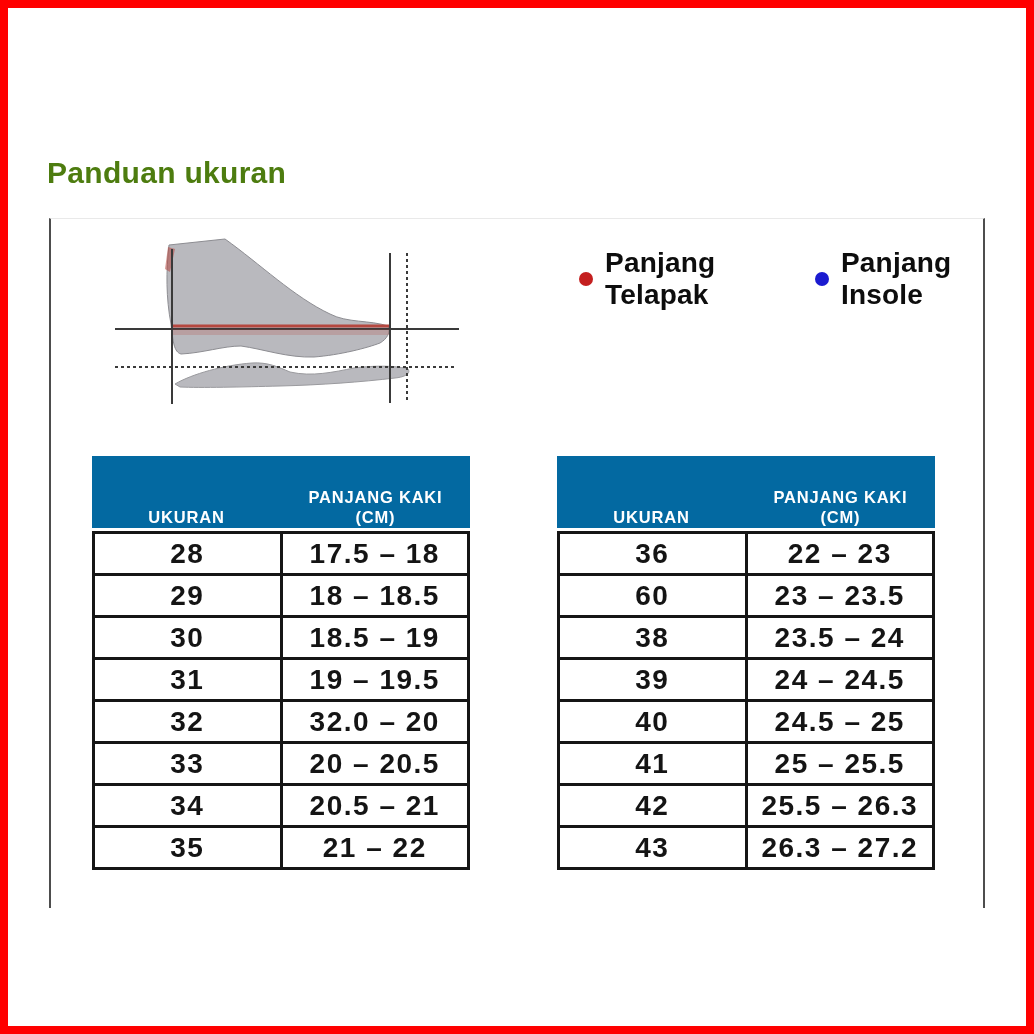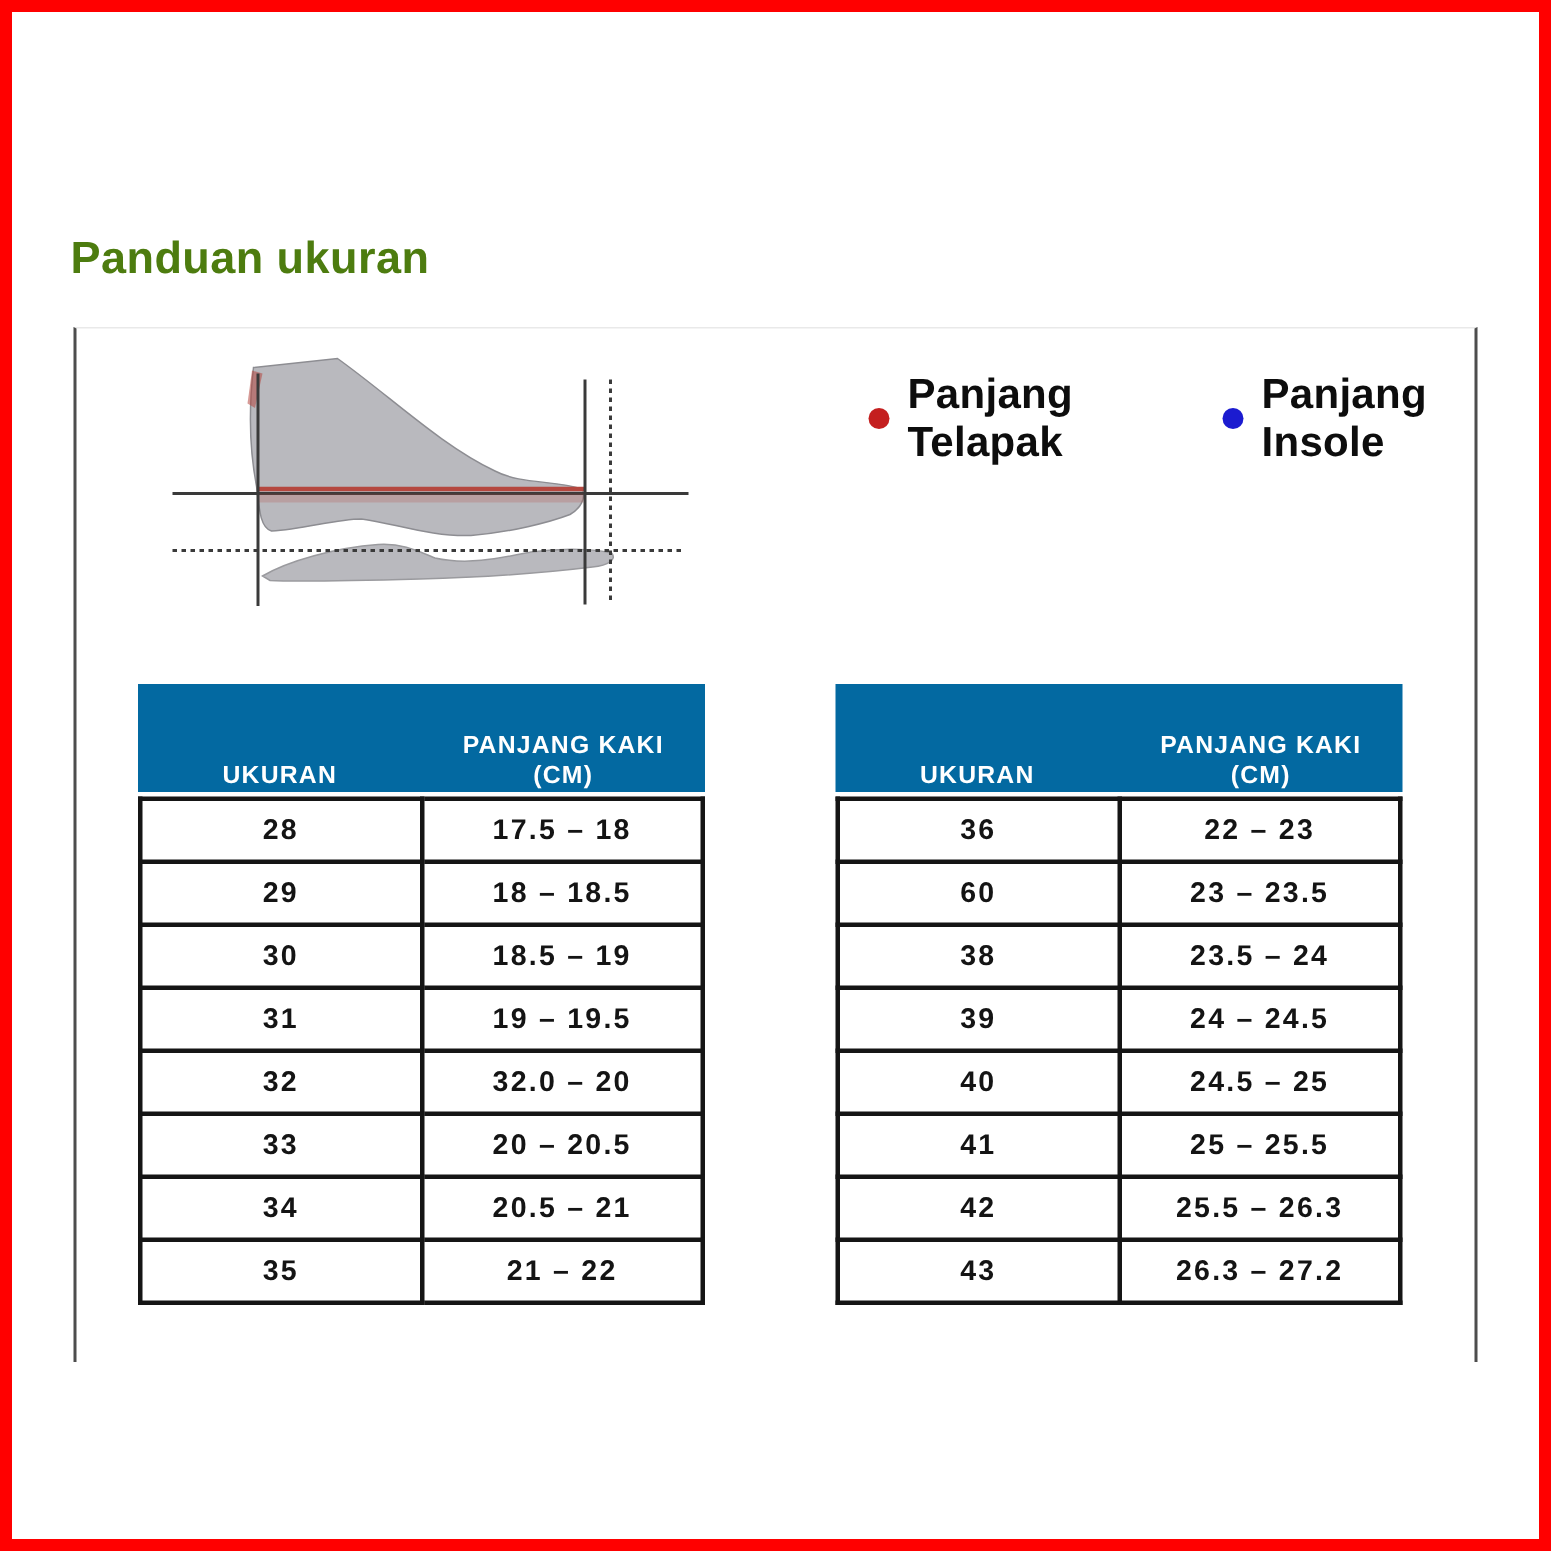--- a/index.html
+++ b/index.html
@@ -67,21 +67,21 @@
     font-weight: 700; font-size: 16.5px; letter-spacing: 0.8px;
     line-height: 1.25; white-space: pre-line;
   }
   .size-table table {
     width: 100%; border-collapse: collapse; margin-top: 3px;
     table-layout: fixed;
   }
   .size-table td {
     border: 3px solid #151515;
     height: 42px; text-align: center; vertical-align: middle;
-    font-size: 19px; font-weight: 700; color: #141414;
+    font-size: 28px; font-weight: 700; color: #141414;
     letter-spacing: 1.5px;
   }
 </style>
 </head>
 <body>
 
 <div class="page">
 
   <div class="page-title">Panduan ukuran</div>
 

